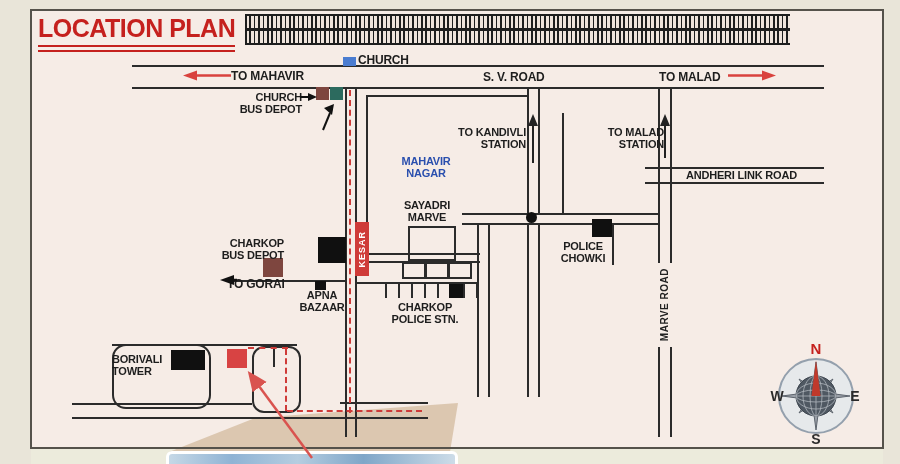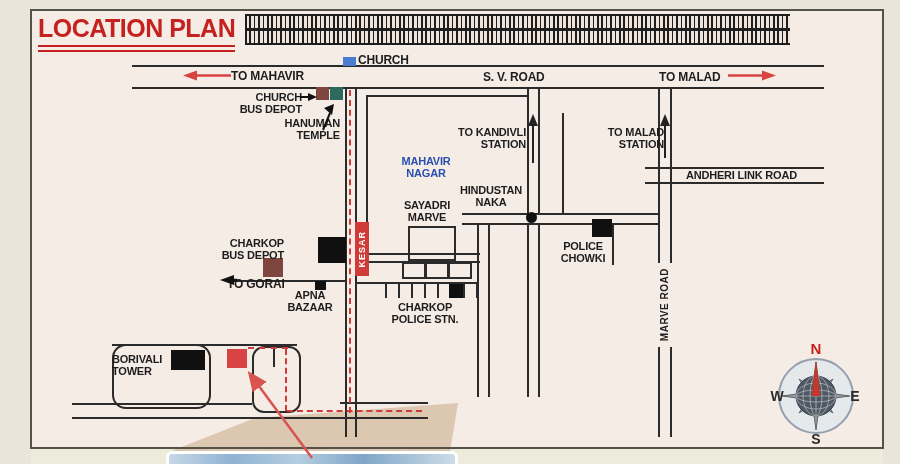--- a/index.html
+++ b/index.html
@@ -124,39 +124,35 @@
   <div class="dv" style="left:349px;top:90px;height:323px"></div>
   <div class="dh" style="left:248px;top:347px;width:40px"></div>
   <div class="dv" style="left:285px;top:349px;height:62px"></div>
   <div class="dh" style="left:287px;top:410px;width:135px"></div>
 
   <div class="lbl big" style="left:231px;top:70px">TO MAHAVIR</div>
   <div class="lbl big" style="left:483px;top:71px">S. V. ROAD</div>
   <div class="lbl big" style="left:659px;top:71px">TO MALAD</div>
   <div class="lbl r" style="left:222px;top:91px;width:80px">CHURCH
 BUS DEPOT</div>
-  <div class="lbl r" style="left:268px;top:117px;width:72px">HANUMAN
-TEMPLE</div>
   <div class="lbl r" style="left:448px;top:126px;width:78px">TO KANDIVLI
 STATION</div>
   <div class="lbl c" style="left:396px;top:155px;width:60px;color:#2a4fae;font-size:11px">MAHAVIR
 NAGAR</div>
   <div class="lbl r" style="left:592px;top:126px;width:72px">TO MALAD
 STATION</div>
   <div class="lbl" style="left:686px;top:169px">ANDHERI LINK ROAD</div>
-  <div class="lbl c" style="left:455px;top:184px;width:72px">HINDUSTAN
-NAKA</div>
   <div class="lbl c" style="left:396px;top:199px;width:62px">SAYADRI
 MARVE</div>
   <div class="lbl c" style="left:556px;top:240px;width:54px">POLICE
 CHOWKI</div>
   <div class="lbl r" style="left:208px;top:237px;width:76px">CHARKOP
 BUS DEPOT</div>
   <div class="lbl big" style="left:227px;top:278px">TO GORAI</div>
-  <div class="lbl c" style="left:284px;top:289px;width:52px">APNA
+  <div class="lbl c" style="left:296px;top:289px;width:52px">APNA
 BAZAAR</div>
   <div class="lbl c" style="left:386px;top:301px;width:78px">CHARKOP
 POLICE STN.</div>
   <div class="lbl" style="left:112px;top:353px">BORIVALI
 TOWER</div>
   <div id="marve">
       <span>MARVE ROAD</span>
     </div>
 
   <svg class="ov" style="left:181px;top:69px" width="52" height="13">

